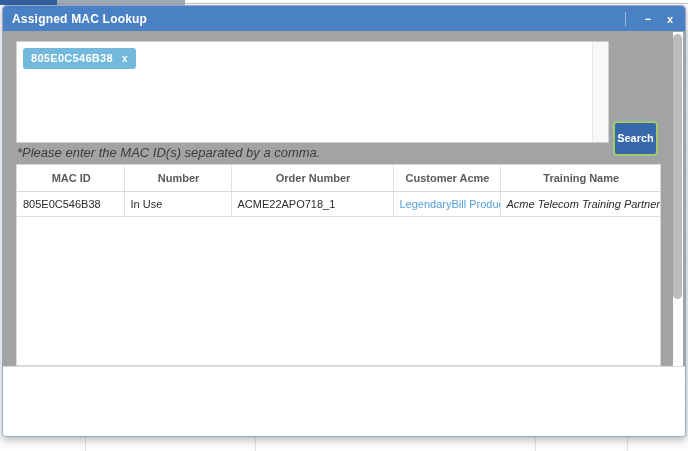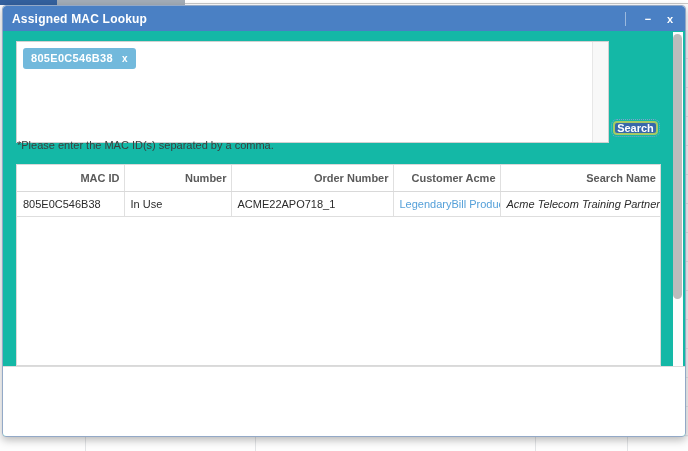--- a/index.html
+++ b/index.html
@@ -36,60 +36,60 @@
     display:flex; align-items:center; padding:0 7px 0 9px;
     border-radius:3px 3px 0 0;
   }
   .title{color:#fff; font-weight:bold; font-size:12px; letter-spacing:.2px; flex:1;}
   .win-tools{display:flex; align-items:center; gap:6px;}
   .win-divider{width:0; height:14px; border-left:1px solid rgba(255,255,255,.45); margin-right:8px;}
   .win-btn{
     color:#fff; font-weight:bold; font-size:11px; line-height:14px;
     width:16px; text-align:center; cursor:pointer; user-select:none;
   }
-  .body{position:relative; width:682px; height:405px; background:#14b8a6;}
+  .body{position:relative; width:682px; height:405px; background:#a3a3a3;}
 
   
   .mac-box{
     position:absolute; left:13px; top:10px; width:593px; height:102px;
     background:#fff; border:1px solid #d1d1d1;
   }
   .mac-box .scroll-strip{
     position:absolute; top:0; right:0; width:16px; height:100%;
     background:#f8f8f8; border-left:1px solid #e7e7e7;
   }
   .chip{
     position:absolute; left:6px; top:6px;
     display:inline-flex; align-items:center; gap:9px;
     background:var(--chip,#72b9dc); color:#fff;
     font-size:11px; font-weight:bold; letter-spacing:.3px;
     padding:4px 8px 5px 8px; border-radius:3px;
   }
   .chip .chip-x{cursor:pointer; font-size:10px;}
-  .helper{position:absolute; left:14px; top:108px; font-size:11px; color:#3d3d3d;}
+  .helper{position:absolute; left:14px; top:114px; font-size:13px; color:#3d3d3d;font-style:italic;}
 
   .search-btn{
-    position:absolute; left:610px; top:90px; width:45px; height:14px;
+    position:absolute; left:610px; top:90px; width:45px; height:35px;
     background:var(--button,#3768aa); color:#fff; font-weight:bold; font-size:11px;
     font-family:inherit; border:2px solid var(--button_border,#a6c965); border-radius:4px;
     outline:1px dotted #7ea2cf; outline-offset:1px;
     display:flex; align-items:center; justify-content:center; cursor:pointer;
     line-height:1;
   }
 
   
   .grid{
     position:absolute; left:13px; top:133px; width:645px; height:202px;
     border:1px solid var(--grid_border,#d9d9d9); background:#fff; overflow:hidden;
   }
   table{border-collapse:collapse; table-layout:fixed; width:643px;}
   col.c1{width:107px;} col.c2{width:107px;} col.c3{width:162px;}
   col.c4{width:107px;} col.c5{width:160px;}
   th{
-    height:26px; text-align:right; padding:0 4px 0 6px;
+    height:26px; text-align:center; padding:0 4px 0 6px;
     font-size:11px; font-weight:bold; color:#5a5a5a;
     border-right:1px solid #e0e0e0; border-bottom:1px solid #d9d9d9;
     background:#fff; cursor:pointer; white-space:nowrap; overflow:hidden;margin-left:48px;
   }
   th:last-child{border-right:none;}
   td{
     height:25px; padding:0 4px 0 6px; font-size:11px; color:#2b2b2b;
     border-right:1px solid #e0e0e0; border-bottom:1px solid #dedede;
     white-space:nowrap; overflow:hidden; text-overflow:clip; background:#fff;
   }
@@ -153,21 +153,21 @@
             <col class="c3">
             <col class="c4">
             <col class="c5">
         </colgroup>
         <thead>
           <tr>
             <th>MAC ID</th>
             <th>Number</th>
             <th>Order Number</th>
             <th>Customer Acme</th>
-            <th>Search Name</th>
+            <th>Training Name</th>
           </tr>
         </thead>
         <tbody>
           <tr>
             <td>805E0C546B38</td>
             <td>In Use</td>
             <td>ACME22APO718_1</td>
             <td>
               <span class="link">LegendaryBill Produc...</span>
             </td>

